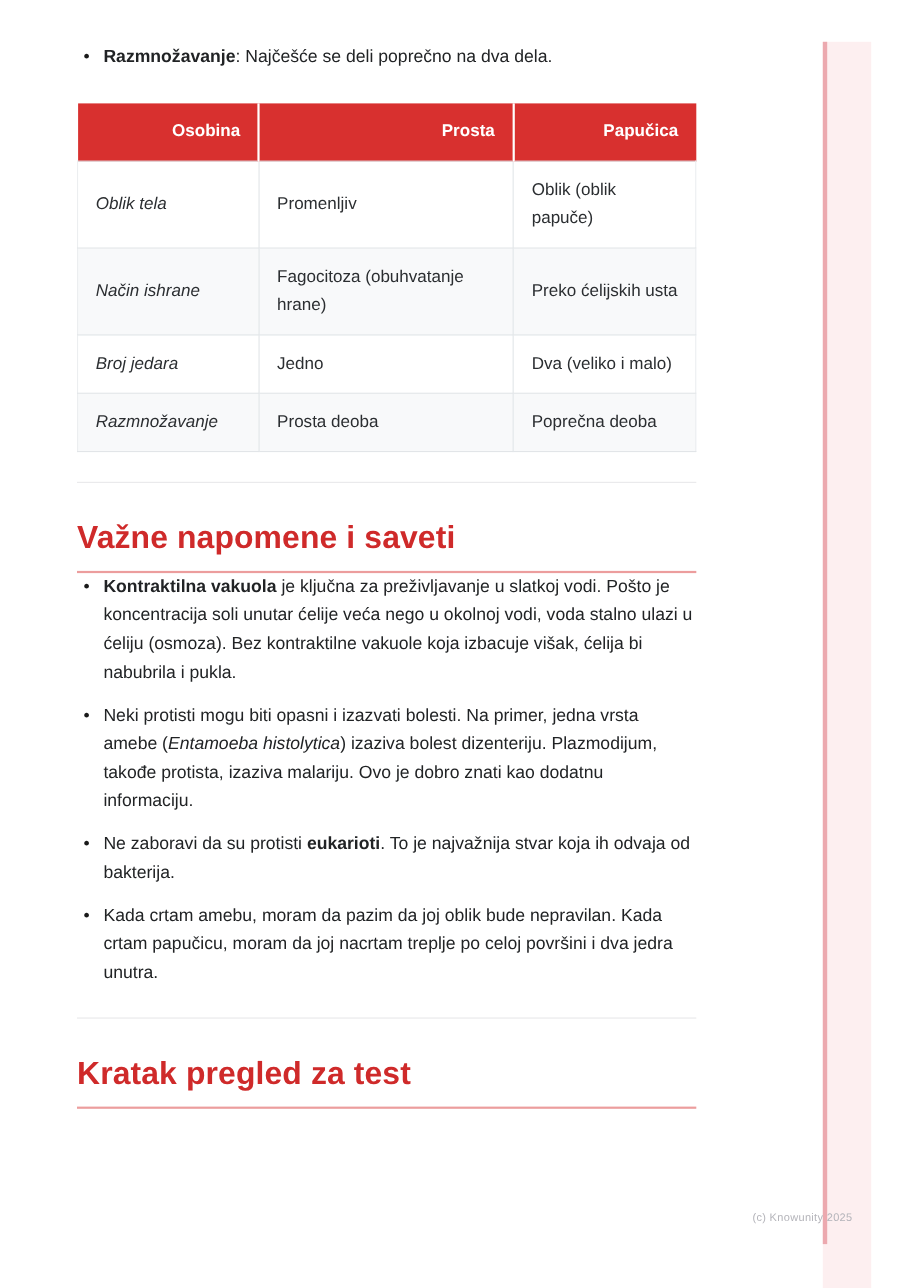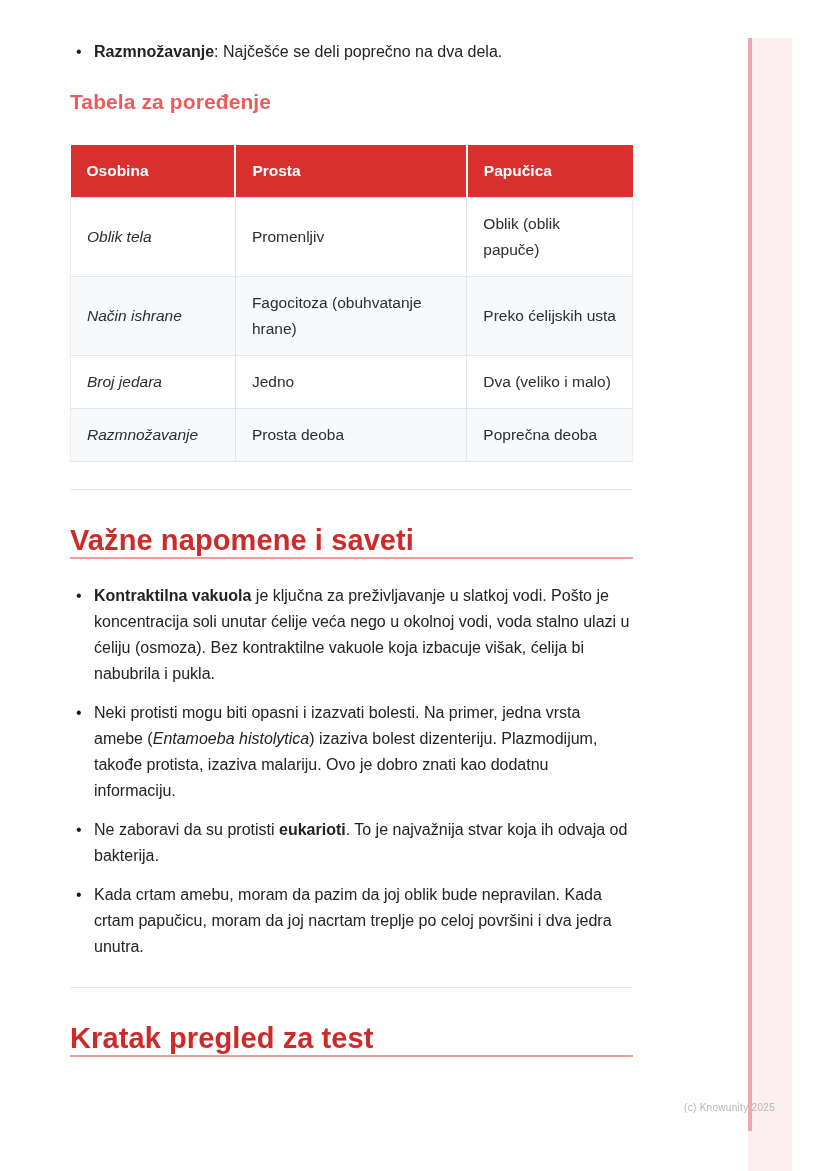--- a/index.html
+++ b/index.html
@@ -26,37 +26,37 @@
   .i { font-style:italic; }
 
   
   .h3 { margin-top:23px; font-size:21px; line-height:28px; font-weight:700;
     color:#ee5b5b; letter-spacing:0.1px; }
 
   
   table.cmp { margin-top:29px; width:563px; border-collapse:collapse;
     font-size:15.5px; color:#2b2e31; }
   table.cmp th { background:#d8302f; color:#ffffff; font-weight:600;
-    text-align:left; padding:17px 16px; font-size:15.5px;
+    text-align:right; padding:17px 16px; font-size:15.5px;
     border-right:2px solid #ffffff; }
   table.cmp th:last-child { border-right:none; }
   table.cmp td { padding:13px 16px; border:1px solid #e2e5e8;
     background:#ffffff; line-height:26px; vertical-align:middle; }
   table.cmp tbody tr:nth-child(even) td { background:#f8f9fa; }
   table.cmp td:first-child { border-left:1px solid #eceef0;font-style:italic; }
   table.cmp td:last-child { border-right:1px solid #eceef0; }
   .col-1 { width:165px; } .col-2 { width:232px; } .col-3 { width:166px; }
 
   
   .divider { border:none; border-top:1px solid #e8e8ea; margin-top:27px; }
   .h2 { margin-top:33px; font-size:29px; line-height:34px; font-weight:800;
-    color:#cf2a2a; border-bottom:2px solid #ec9d9d;
+    color:#cf2a2a; padding-bottom:13px; border-bottom:2px solid #ec9d9d;
     letter-spacing:0.1px; }
 
-  .notes-list { margin-top:24px; }
+  .notes-list { }
   .notes-list > li { margin-bottom:13px; }
 
   
   .watermark { position:absolute; left:684px; top:1102px; z-index:4;
     font-size:10px; color:#b4b4ba; letter-spacing:0.3px;text-align:center; }
 </style>
 </head>
 <body>
 
 <div class="page">
@@ -65,21 +65,20 @@
   <div class="side-strip-edge"></div>
 
   <div class="content">
 
     <ul class="doc-list intro-list">
       <li>
         <span class="b">Razmnožavanje</span><span>: Najčešće se deli poprečno na dva dela.</span>
       </li>
     </ul>
 
-    <div class="h3">Tabela za poređenje</div>
 
     <table class="cmp">
       <thead>
         <tr>
           <th class="col-1">Osobina</th>
           <th class="col-2">Prosta</th>
           <th class="col-3">Papučica</th>
         </tr>
       </thead>
       <tbody>

